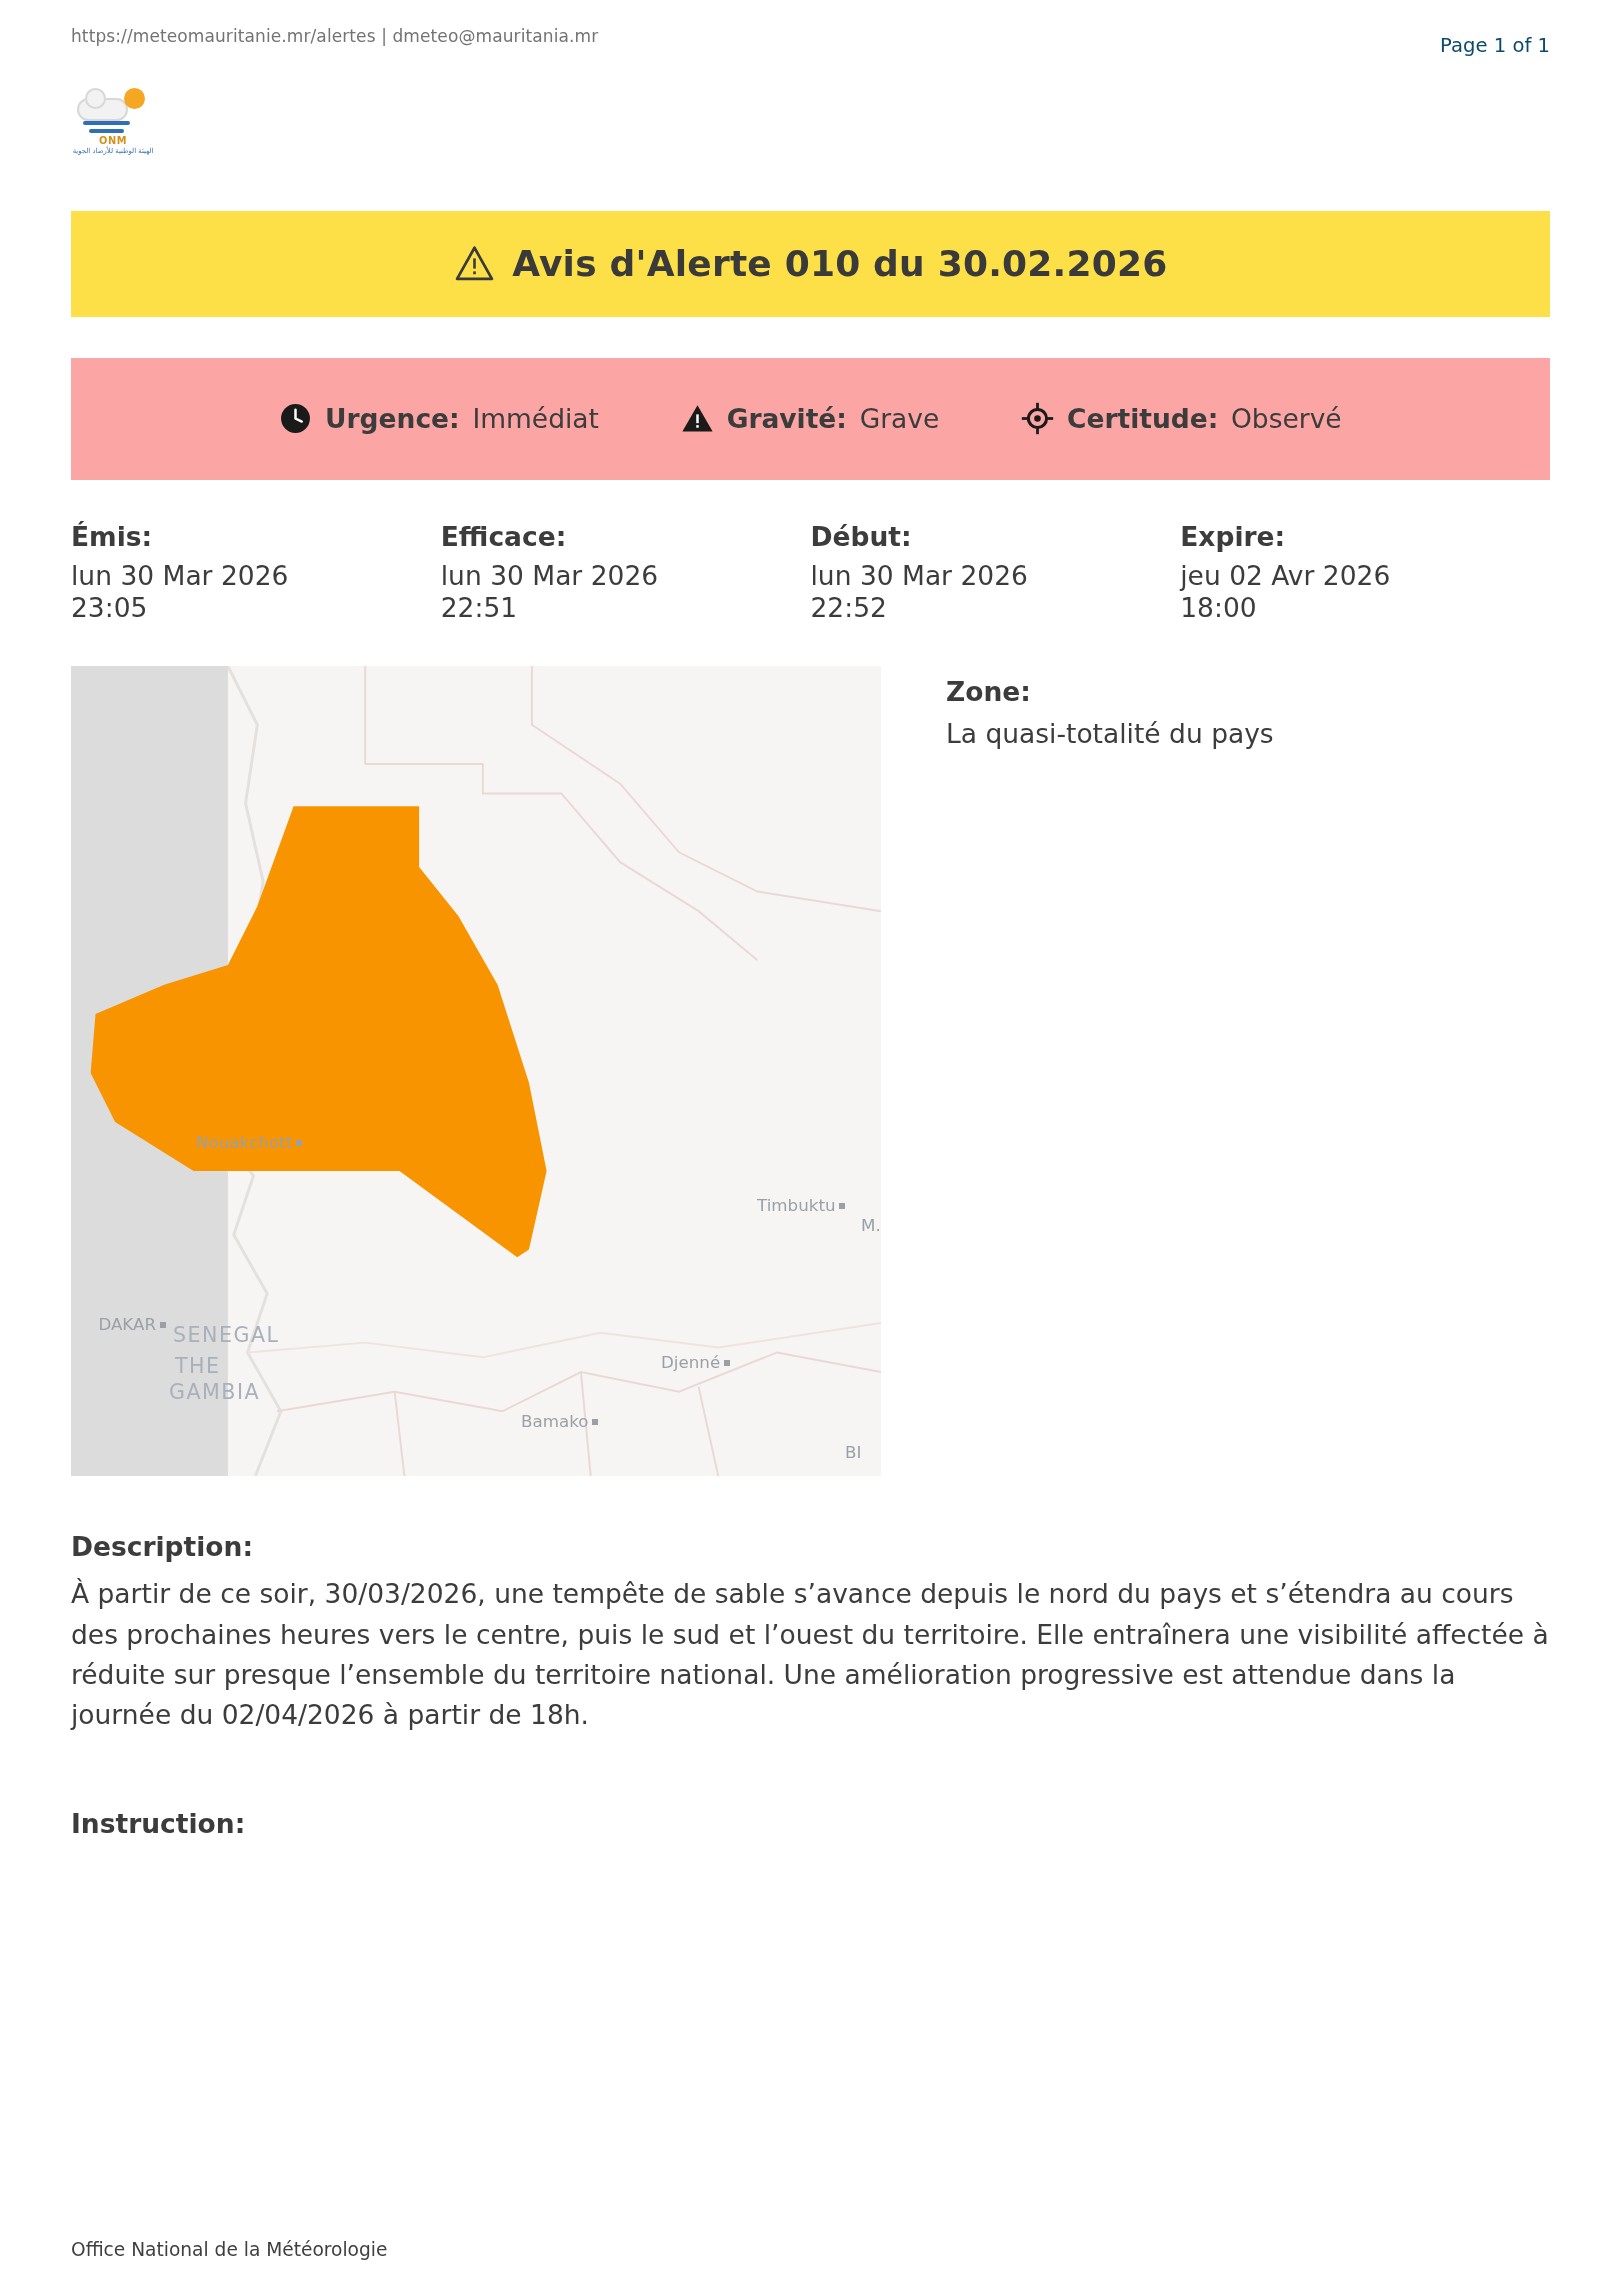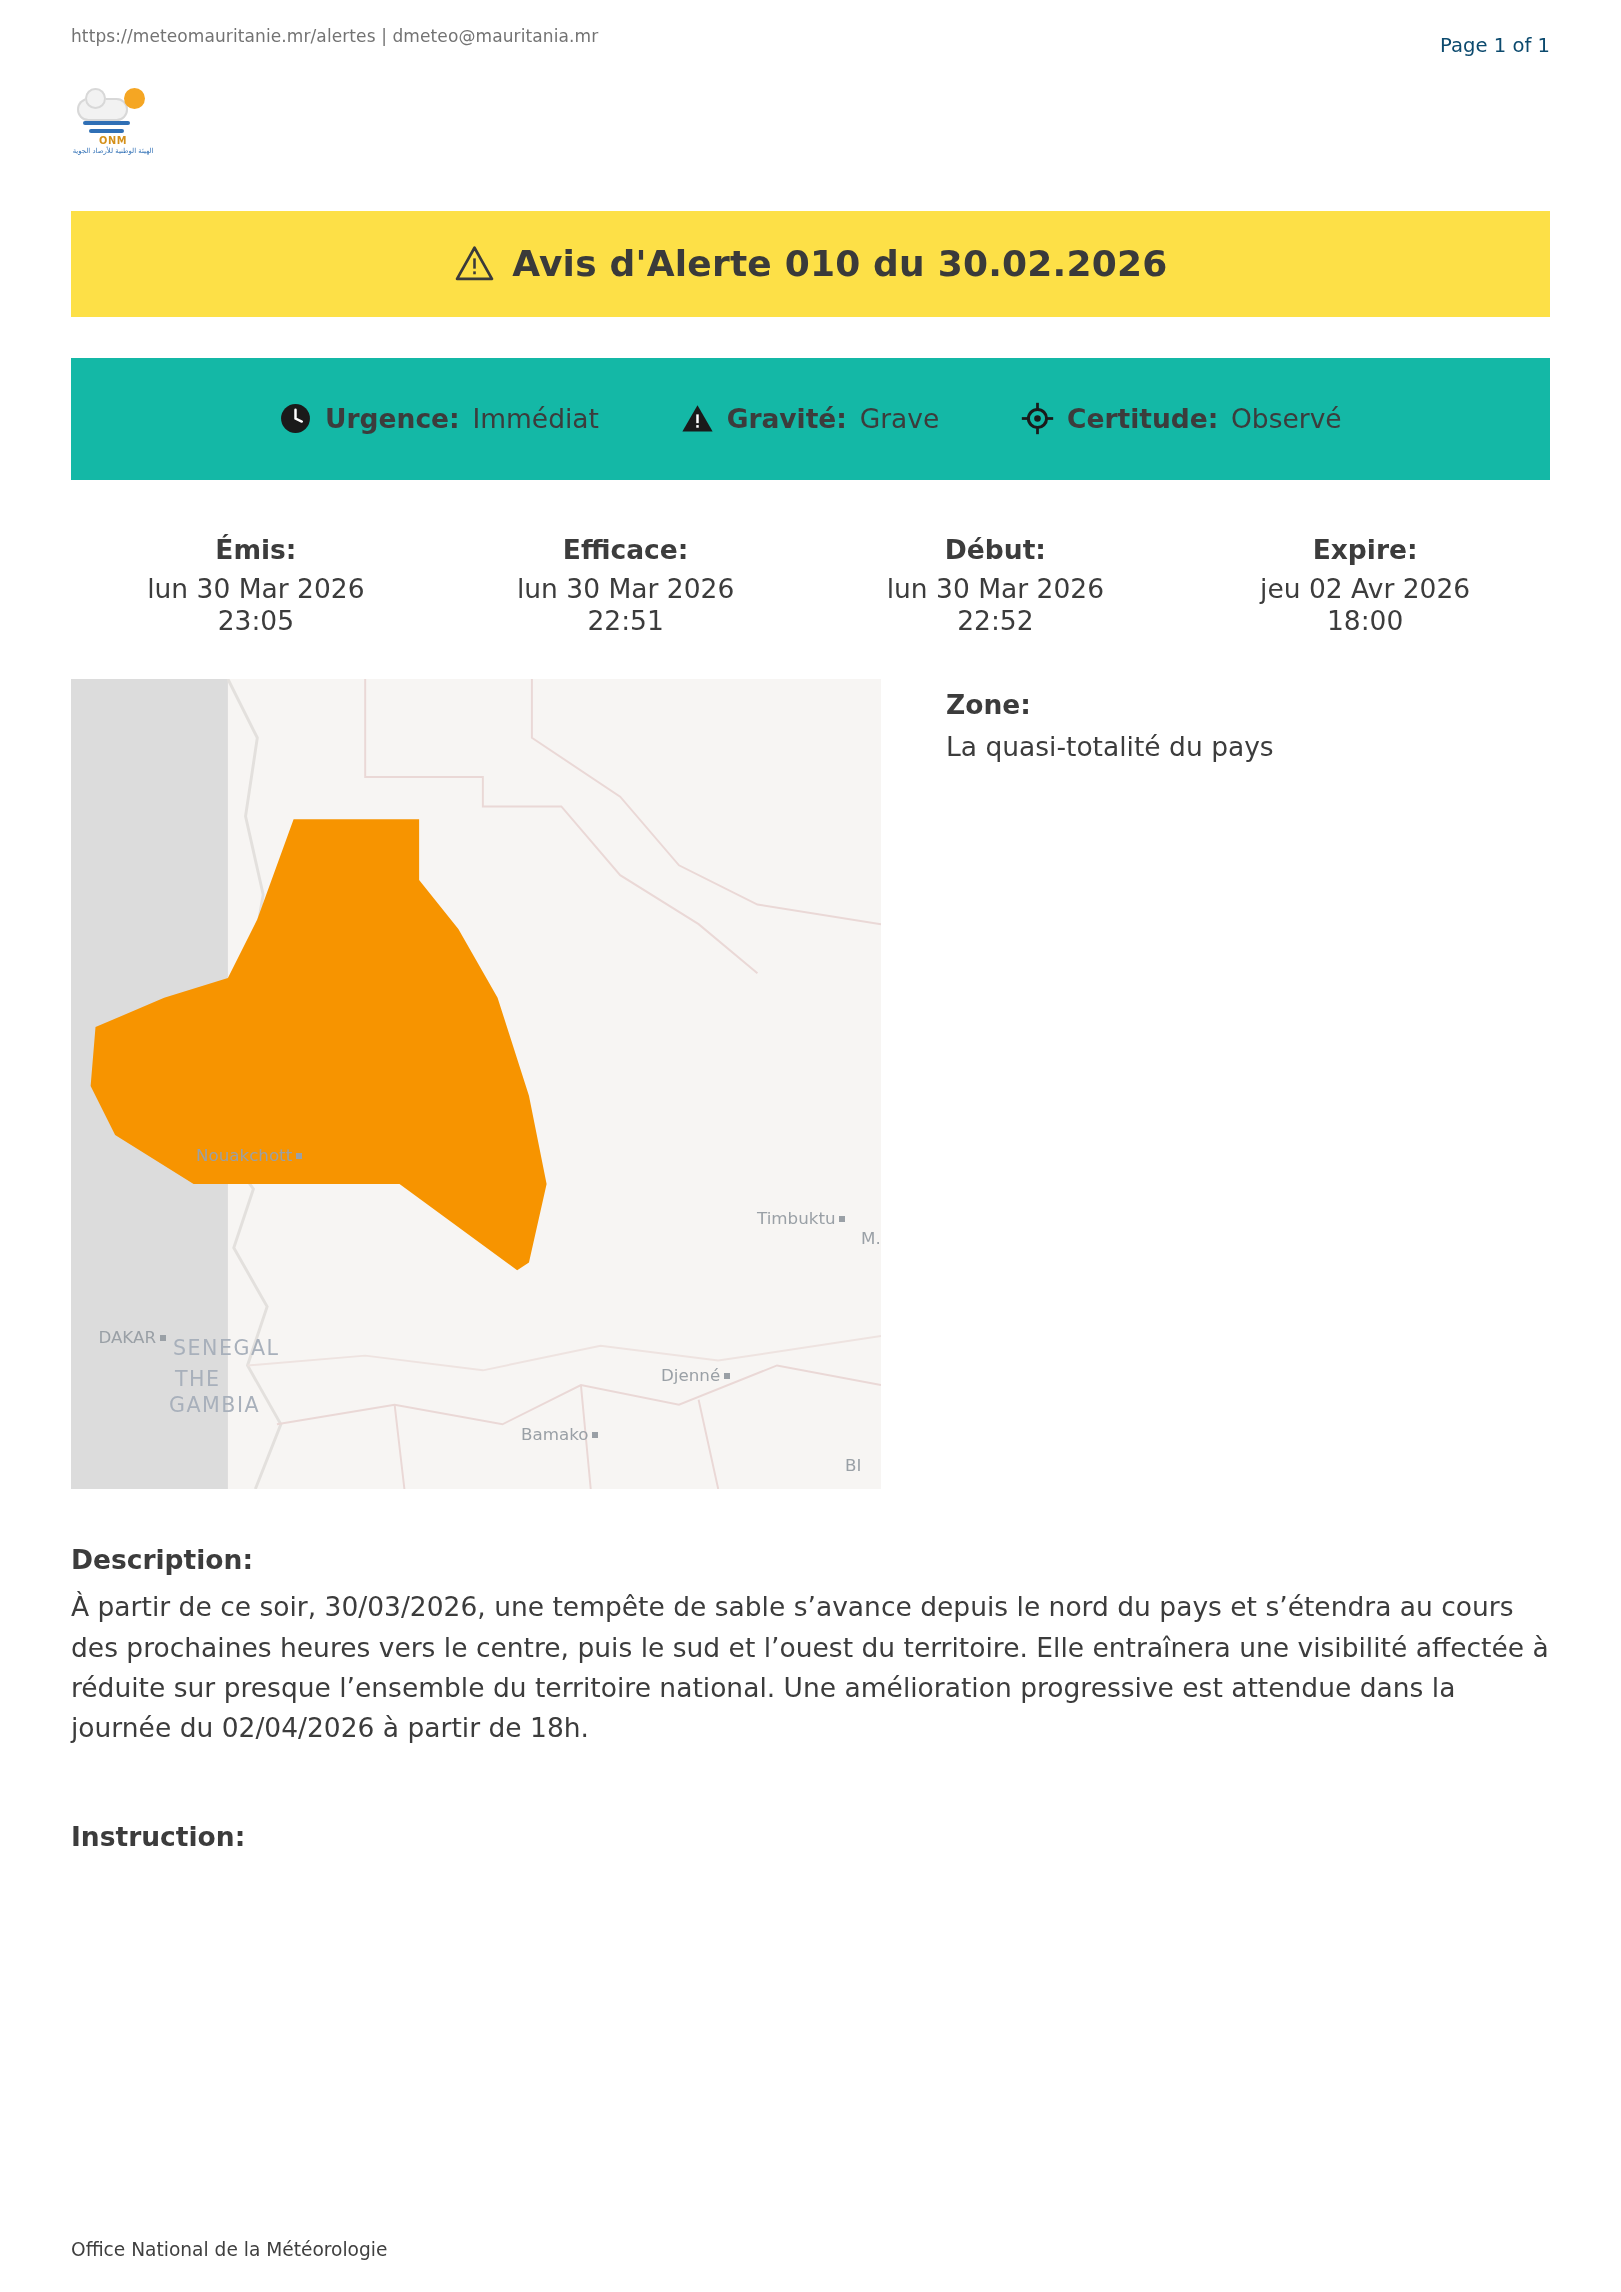--- a/index.html
+++ b/index.html
@@ -136,21 +136,21 @@
   }
   .banner .title {
     font-size: 36px;
     font-weight: bold;
     color: #3a3a3a;
     letter-spacing: 0.2px;
   }
   
   .meta-strip {
     margin-top: 41px;
-    background: #14b8a6;
+    background: #fca5a5;
     height: 122px;
     display: flex;
     align-items: center;
     justify-content: center;
     gap: 82px;
     padding: 0 59px;
   }
   .meta-item {
     display: flex;
     align-items: center;
@@ -161,25 +161,24 @@
   .meta-item .lbl { font-weight: bold; }
   .meta-item .val { font-weight: normal; }
   .icon-svg { display: block; }
   
   .dates {
     margin-top: 41px;
     display: flex;
   }
   .date-col {
     flex: 1;
-    text-align: center;
+    text-align: left;
     font-size: 26.5px;
     color: #3c3c3c;
     line-height: 1.22;
-    margin-top: 13px;
   }
   .date-col .dlabel {
     font-weight: bold;
     display: block;
     margin-bottom: 6.9px;
   }
   .date-col .dval { display: block; }
   
   .mid {
     margin-top: 41px;

